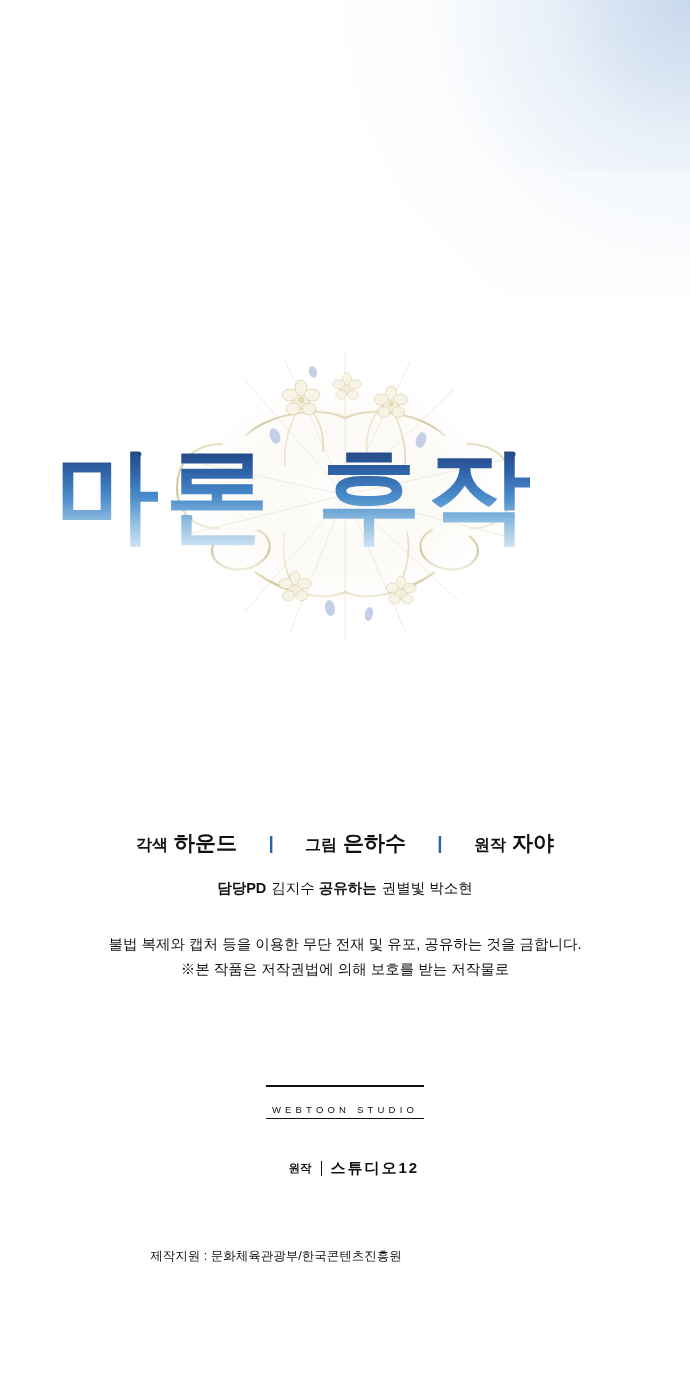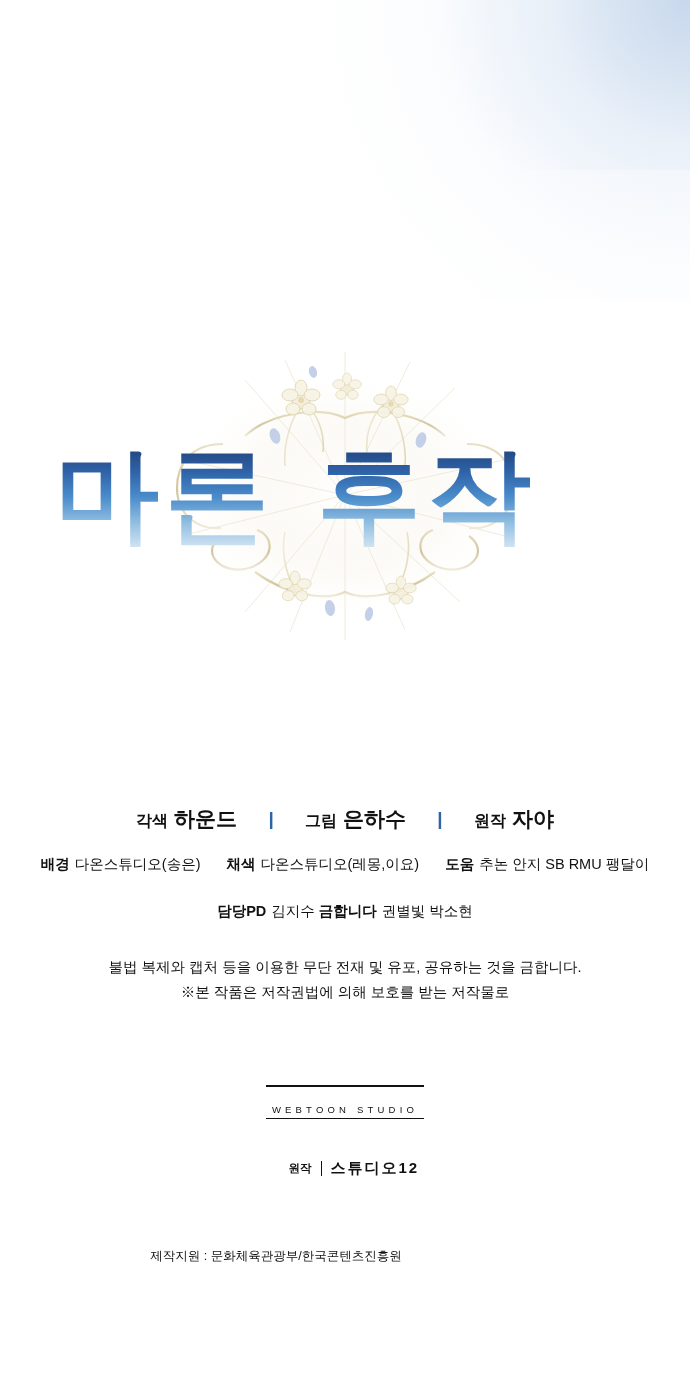--- a/index.html
+++ b/index.html
@@ -82,20 +82,21 @@
     left: 0;
     top: 805px;
     width: 690px;
     text-align: center;
   }
   .credit-row-1 {
     font-size: 19px;
     color: #111;
     letter-spacing: 0;
     margin-bottom: 22px;
+    margin-top: 24px;
   }
   .credit-row-1 .lbl { font-weight: bold; font-size: 16px; }
   .credit-row-1 .nm  { font-weight: bold; font-size: 21px; margin-left: 6px; }
   .credit-row-1 .sep {
     display: inline-block;
     color: #2f63a8;
     font-weight: bold;
     margin: 0 26px;
     transform: translateY(-1px);
   }
@@ -334,29 +335,24 @@
 <div class="credits">
 
   <div class="credit-row-1">
     <span class="lbl">각색</span><span class="nm">하운드</span>
     <span class="sep">|</span>
     <span class="lbl">그림</span><span class="nm">은하수</span>
     <span class="sep">|</span>
     <span class="lbl">원작</span><span class="nm">자야</span>
   </div>
 
-  <div class="credit-row-2">
-    <span class="lbl">배경</span><span class="nm">다온스튜디오(송은)</span>
-    <span class="lbl">채색</span><span class="nm">다온스튜디오(레몽,이요)</span>
-    <span class="lbl">도움</span><span class="nm">추논 안지 SB RMU 팽달이</span>
-  </div>
 
   <div class="credit-row-3">
     <span class="lbl">담당PD</span><span class="nm">김지수</span>
-    <span class="lbl">금합니다</span><span class="nm">권별빛 박소현</span>
+    <span class="lbl">공유하는</span><span class="nm">권별빛 박소현</span>
   </div>
 
   <div class="notice">
     <div>불법 복제와 캡처 등을 이용한 무단 전재 및 유포, 공유하는 것을 금합니다.</div>
     <div>※본 작품은 저작권법에 의해 보호를 받는 저작물로</div>
   </div>
 </div>
 
 <div class="publisher">
   <div class="daon-wrap">

